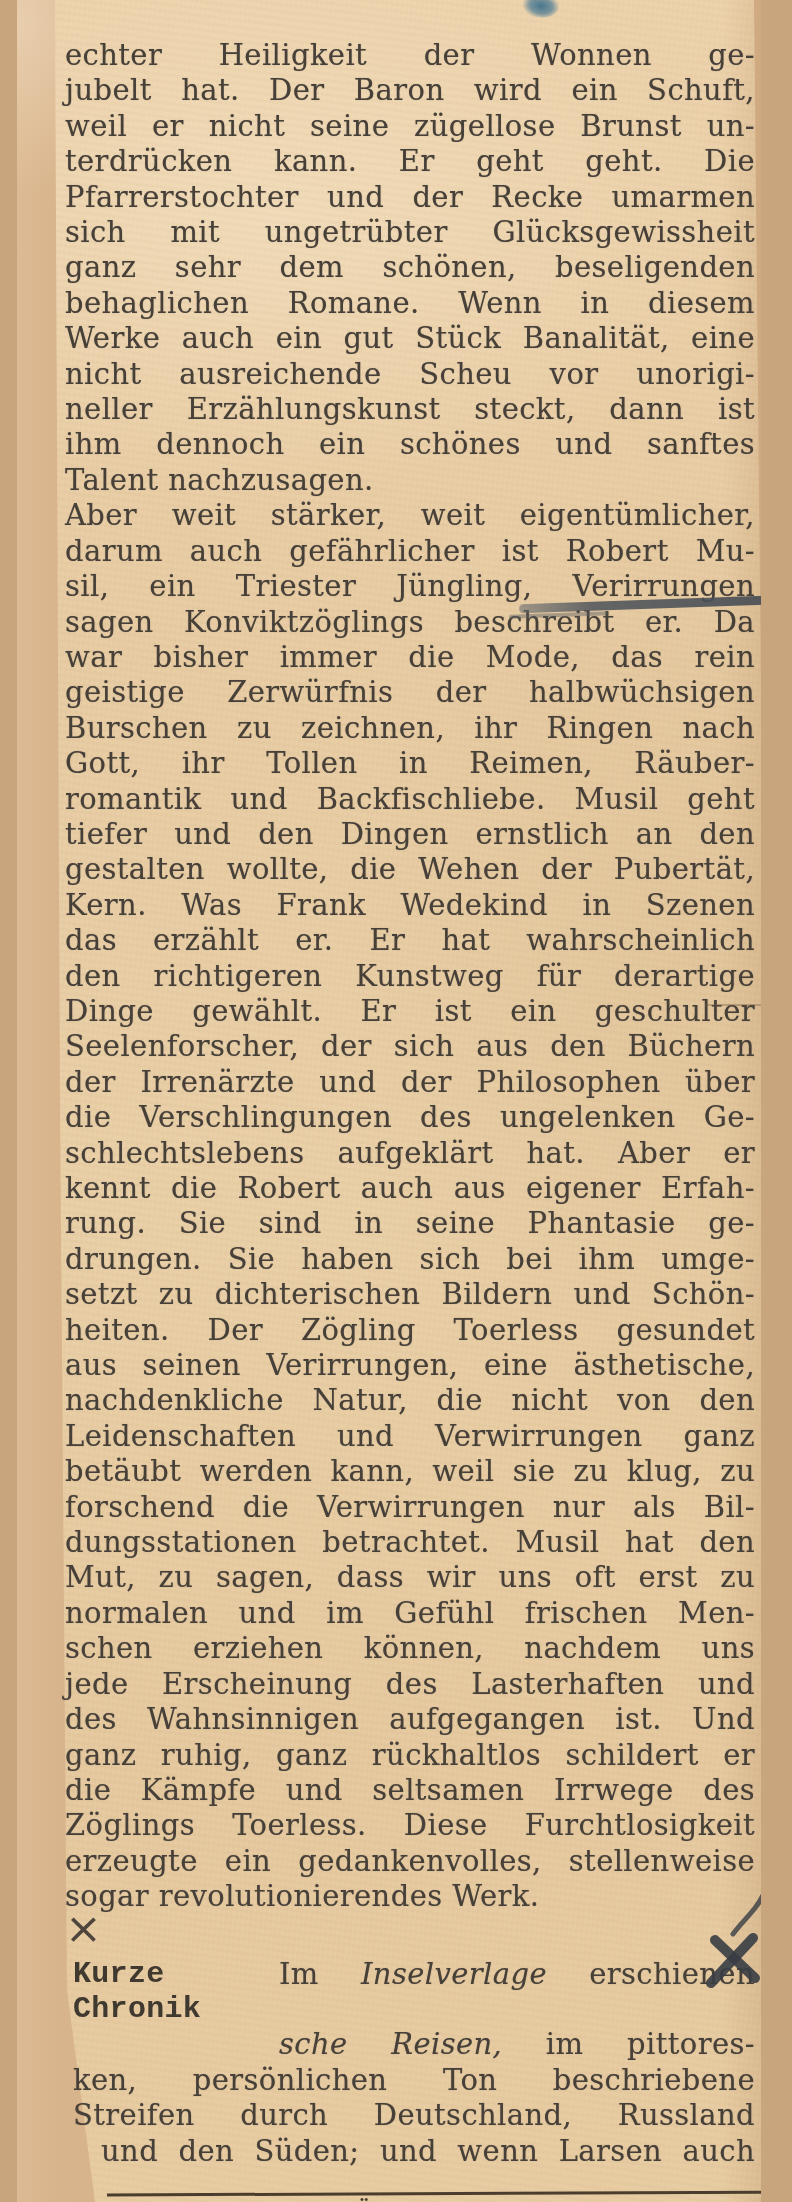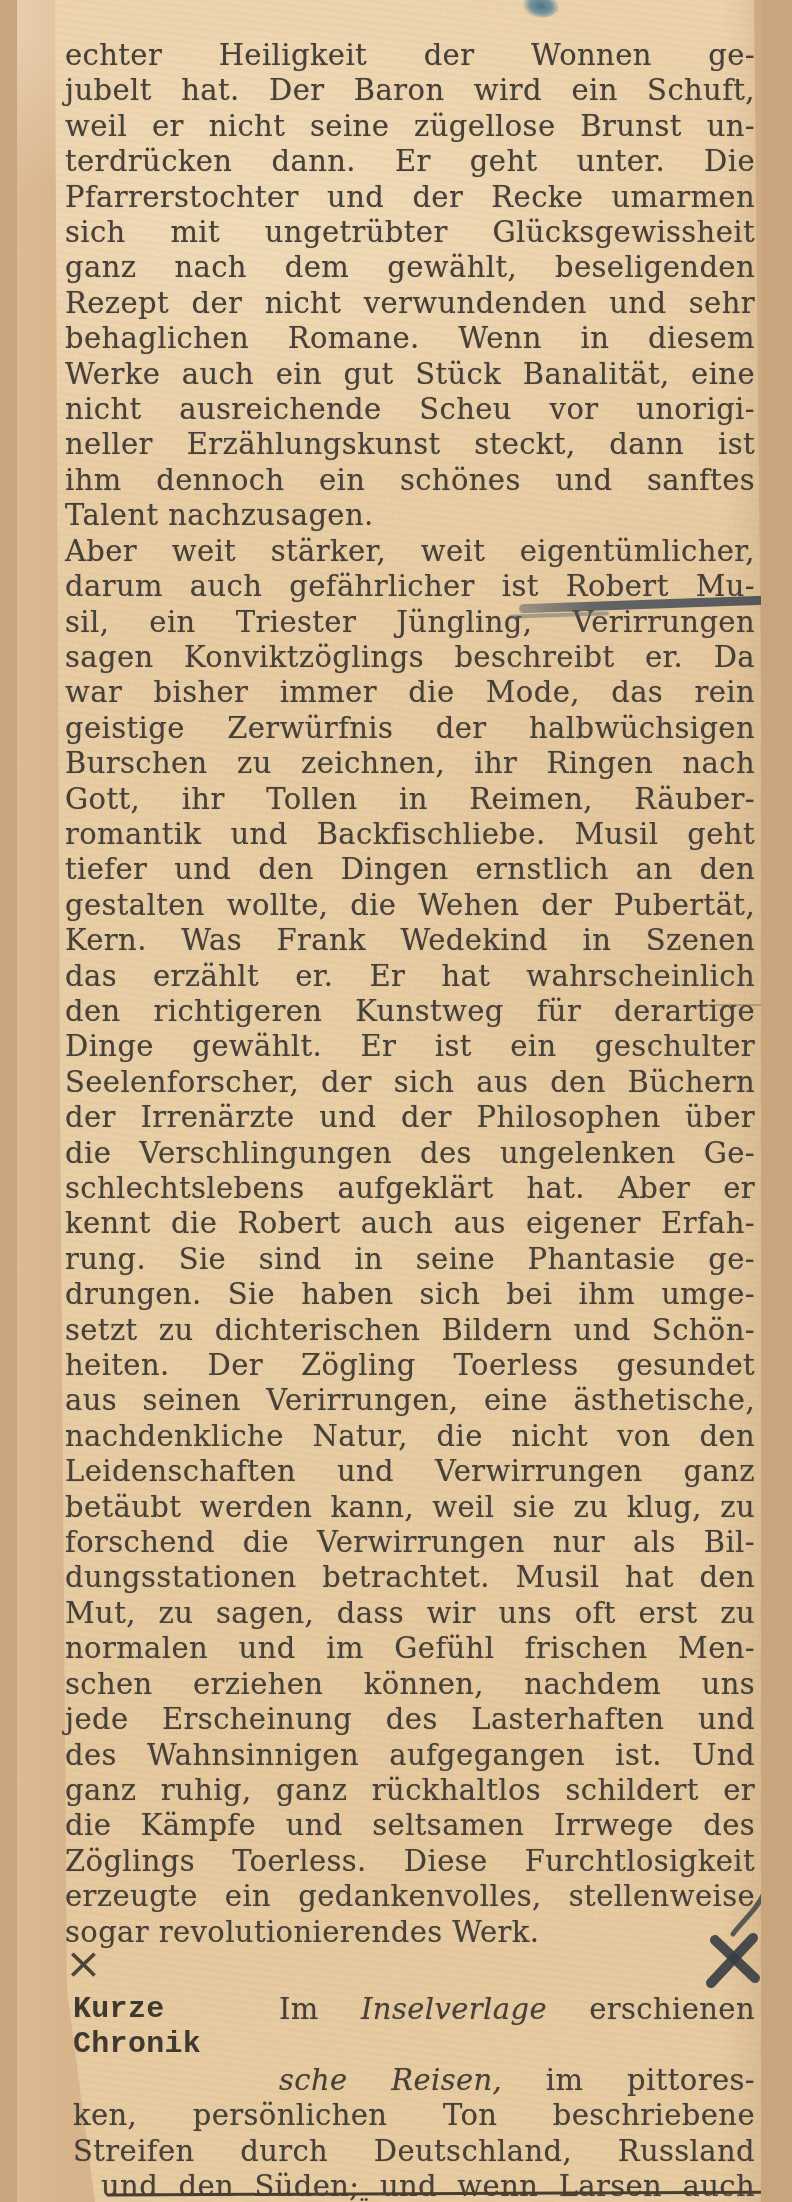--- a/index.html
+++ b/index.html
@@ -96,25 +96,24 @@
 
 <div class="page">
 
   <div class="clipping"></div>
 
   <div class="textcol">
     <div class="para">
         <div class="line">echter Heiligkeit der Wonnen ge-</div>
         <div class="line">jubelt hat. Der Baron wird ein Schuft,</div>
         <div class="line">weil er nicht seine zügellose Brunst un-</div>
-        <div class="line">terdrücken dann. Er geht unter. Die</div>
+        <div class="line">terdrücken kann. Er geht geht. Die</div>
         <div class="line">Pfarrerstochter und der Recke umarmen</div>
         <div class="line">sich mit ungetrübter Glücksgewissheit</div>
-        <div class="line">ganz nach dem gewählt, beseligenden</div>
-        <div class="line">Rezept der nicht verwundenden und sehr</div>
+        <div class="line">ganz sehr dem schönen, beseligenden</div>
         <div class="line">behaglichen Romane. Wenn in diesem</div>
         <div class="line">Werke auch ein gut Stück Banalität, eine</div>
         <div class="line">nicht ausreichende Scheu vor unorigi-</div>
         <div class="line">neller Erzählungskunst steckt, dann ist</div>
         <div class="line">ihm dennoch ein schönes und sanftes</div>
         <div class="line line-last">Talent nachzusagen.</div>
       </div>
     <div class="para">
         <div class="line">Aber weit stärker, weit eigentümlicher,</div>
         <div class="line">darum auch gefährlicher ist Robert Mu-</div>

